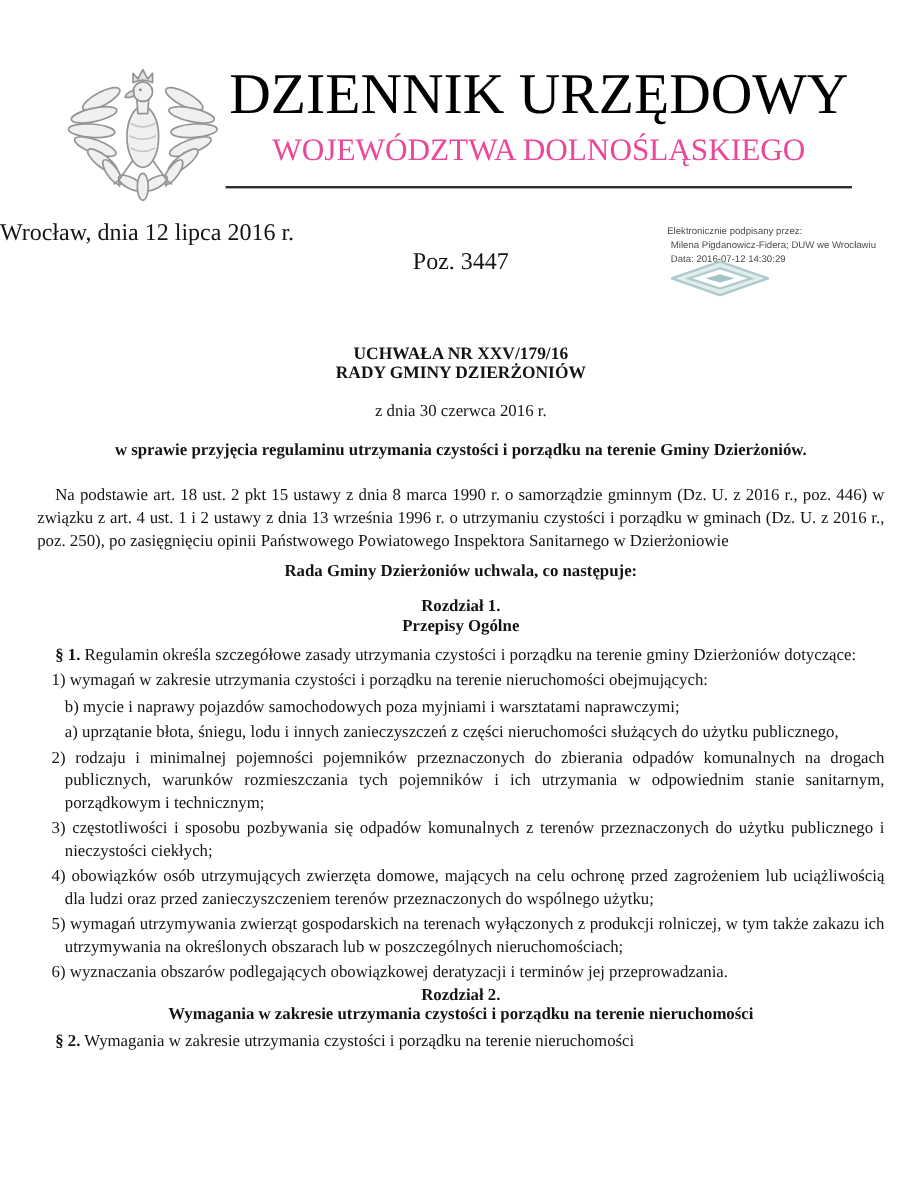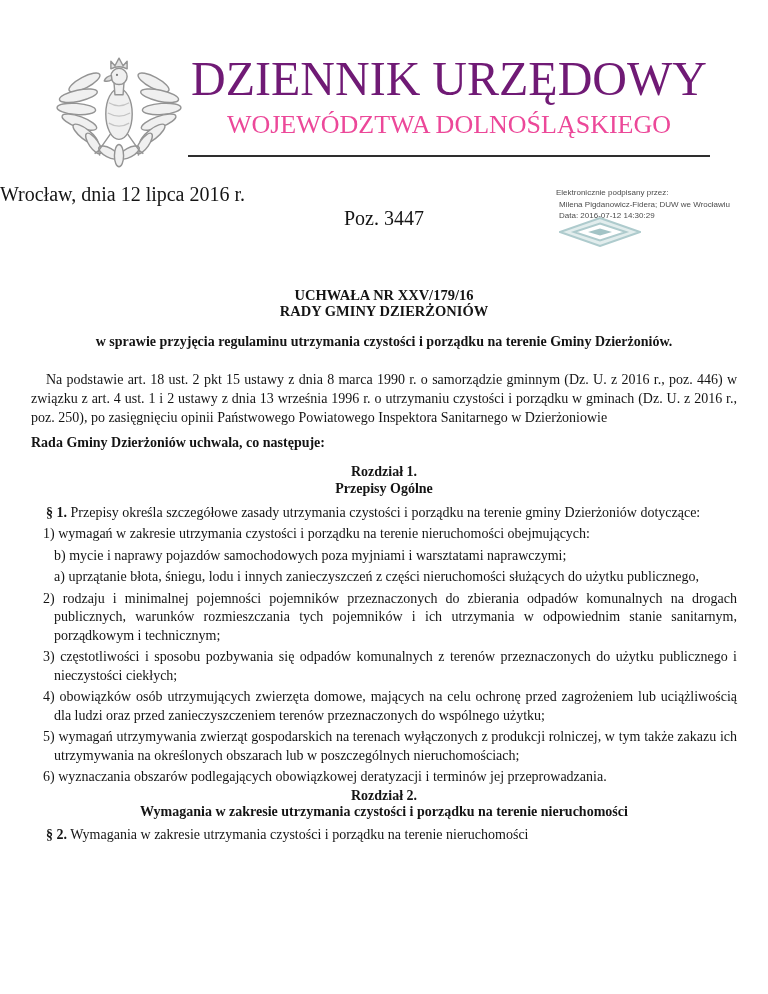--- a/index.html
+++ b/index.html
@@ -9,39 +9,39 @@
     width:768px; height:994px;
     background:#ffffff;
     color:#141414;
     font-family:"Liberation Serif","DejaVu Serif",serif;
     overflow:hidden;
   }
 
   
   .eagle { position:absolute; left:56px; top:50px; width:126px; height:128px; }
   .mast-text { position:absolute; left:184px; top:50px; width:530px; text-align:center; }
-  .mast-title { font-size:48px; line-height:58px; letter-spacing:0px; white-space:nowrap; color:#701a75; }
+  .mast-title { font-size:48px; line-height:58px; letter-spacing:0px; white-space:nowrap; color:#000000; }
   .mast-subtitle { font-size:26px; line-height:34px; white-space:nowrap; color:#ec4899; }
   .mast-rule { position:absolute; left:188px; top:155px; width:522px; height:2px; background:#2e2e2e; }
 
   
   .dateline { position:absolute; left:0; top:183px; width:768px; text-align:left; font-size:20px; }
   .poz { position:absolute; left:0; top:207px; width:768px; text-align:center; font-size:20px; }
   .signature {
     position:absolute; left:556px; top:187px; width:200px;
     font-family:"Liberation Sans","DejaVu Sans",sans-serif;
     font-size:8px; line-height:11.5px; color:#4c4c4c;
   }
   .signature .s2, .signature .s3 { padding-left:3px; }
   .sig-logo { position:absolute; left:559px; top:217px; width:82px; height:30px; }
 
   
   .act { position:absolute; left:31px; top:285px; width:706px; font-size:14px; line-height:19px; }
   .act p, .act div { margin:0; }
-  .center { text-align:left; }
+  .center { text-align:center; }
   .bold { font-weight:bold; }
   .just { text-align:justify; }
 
   .act-title { text-align:center; font-weight:bold; font-size:14.5px; line-height:16px; padding-top:2px; }
   .act-date { text-align:center; margin-top:15px !important; }
   .act-subject { text-align:center; font-weight:bold; margin-top:13px !important; }
   .preamble { margin-top:19px !important; text-indent:15px; }
   .resolution-intro { margin-top:6px !important; }
   .chapter { text-align:center; font-weight:bold; line-height:16.5px; margin-top:12px !important; }
   .chapter2 { margin-top:1px !important; }
@@ -116,33 +116,34 @@
     </svg>
   </div>
 
   <div class="act">
 
     <div class="act-title">
       <div>UCHWAŁA NR XXV/179/16</div>
       <div>RADY GMINY DZIERŻONIÓW</div>
     </div>
 
+    <div class="act-date">z dnia 30 czerwca 2016 r.</div>
 
     <div class="act-subject">w sprawie przyjęcia regulaminu utrzymania czystości i porządku na terenie Gminy Dzierżoniów.</div>
 
     <p class="preamble just">Na podstawie art. 18 ust. 2 pkt 15 ustawy z dnia 8 marca 1990 r. o samorządzie gminnym (Dz. U. z 2016 r., poz. 446) w związku z art. 4 ust. 1 i 2 ustawy z dnia 13 września 1996 r. o utrzymaniu czystości i porządku w gminach (Dz. U. z 2016 r., poz. 250), po zasięgnięciu opinii Państwowego Powiatowego Inspektora Sanitarnego w Dzierżoniowie</p>
 
     <div class="center bold resolution-intro">Rada Gminy Dzierżoniów uchwala, co następuje:</div>
 
     <div class="chapter">
       <div>Rozdział 1.</div>
       <div>Przepisy Ogólne</div>
     </div>
 
-    <p class="para just"><b>§ 1.</b> <span>Przepisy określa szczegółowe zasady utrzymania czystości i porządku na terenie gminy Dzierżoniów dotyczące:</span></p>
+    <p class="para just"><b>§ 1.</b> <span>Regulamin określa szczegółowe zasady utrzymania czystości i porządku na terenie gminy Dzierżoniów dotyczące:</span></p>
 
     <div class="l1 just"><span>1)</span> <span>wymagań w zakresie utrzymania czystości i porządku na terenie nieruchomości obejmujących:</span></div>
 
     <div class="l2 just"><span>b)</span> <span>mycie i naprawy pojazdów samochodowych poza myjniami i warsztatami naprawczymi;</span></div>
 
     <div class="l2 just"><span>a)</span> <span>uprzątanie błota, śniegu, lodu i innych zanieczyszczeń z części nieruchomości służących do użytku publicznego,</span></div>
 
     <div class="l1 just"><span>2)</span> <span>rodzaju i minimalnej pojemności pojemników przeznaczonych do zbierania odpadów komunalnych na drogach publicznych, warunków rozmieszczania tych pojemników i ich utrzymania w odpowiednim stanie sanitarnym, porządkowym i technicznym;</span></div>
 
     <div class="l1 just"><span>3)</span> <span>częstotliwości i sposobu pozbywania się odpadów komunalnych z terenów przeznaczonych do użytku publicznego i nieczystości ciekłych;</span></div>

